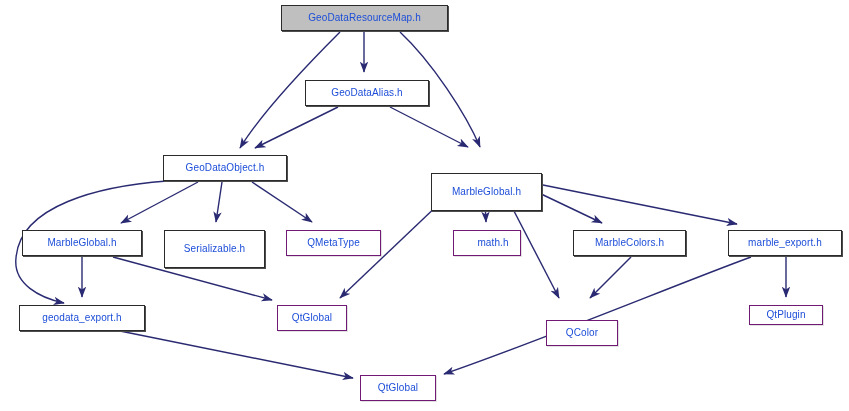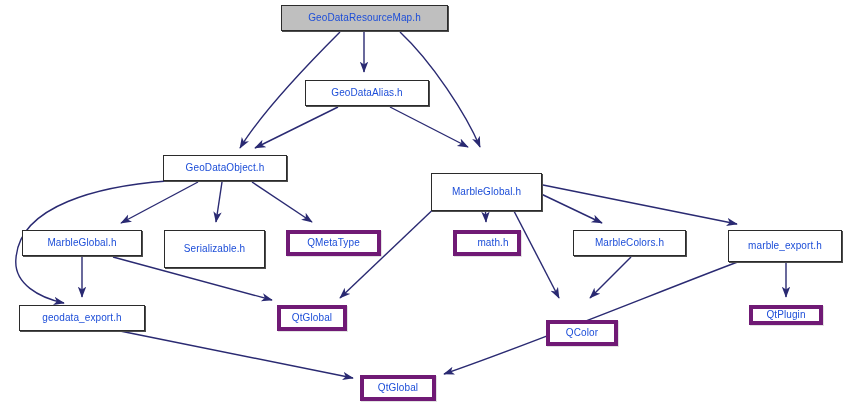--- a/index.html
+++ b/index.html
@@ -35,21 +35,21 @@
     background: #ffffff;
     white-space: nowrap;
     letter-spacing: 0.1px;
     z-index: 2;
   }
   .node.internal {
     border: 1px solid #2b2b2b;
     box-shadow: 1px 1px 0 0 #4d4d4d;
   }
   .node.external {
-    border: 4px solid #701a75;
+    border: 1px solid #701a75;
     box-shadow: 1px 1px 0 0 #e2e2e2;
   }
   .node.root {
     border: 1px solid #2b2b2b;
     background: #bfbfbf;
     box-shadow: 1px 1px 0 0 #4d4d4d;
   }
   .node-label {
     pointer-events: none;
   }
@@ -108,21 +108,21 @@
       </div>
       <div class="node external" style="left: 286px; top: 230px; width: 95px; height: 26px;">
         <span class="node-label">QMetaType</span>
       </div>
       <div class="node external" style="left: 453px; top: 230px; width: 68px; height: 26px; padding-left: 12px;">
         <span class="node-label">math.h</span>
       </div>
       <div class="node internal" style="left: 573px; top: 230px; width: 113px; height: 26px;">
         <span class="node-label">MarbleColors.h</span>
       </div>
-      <div class="node internal" style="left: 728px; top: 230px; width: 114px; height: 32px;">
+      <div class="node internal" style="left: 728px; top: 230px; width: 114px; height: 26px;">
         <span class="node-label">marble_export.h</span>
       </div>
       <div class="node internal" style="left: 19px; top: 305px; width: 126px; height: 26px;">
         <span class="node-label">geodata_export.h</span>
       </div>
       <div class="node external" style="left: 277px; top: 305px; width: 70px; height: 26px;">
         <span class="node-label">QtGlobal</span>
       </div>
       <div class="node external" style="left: 546px; top: 320px; width: 72px; height: 26px;">
         <span class="node-label">QColor</span>

